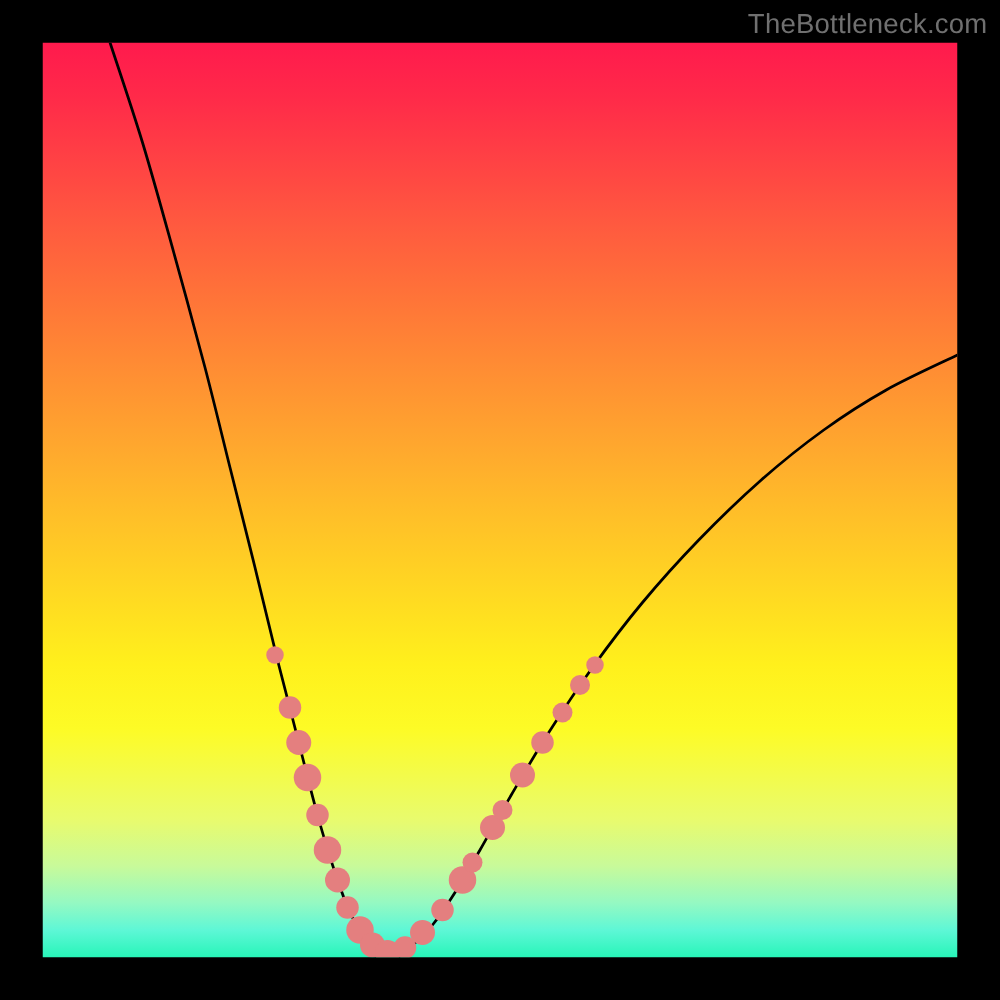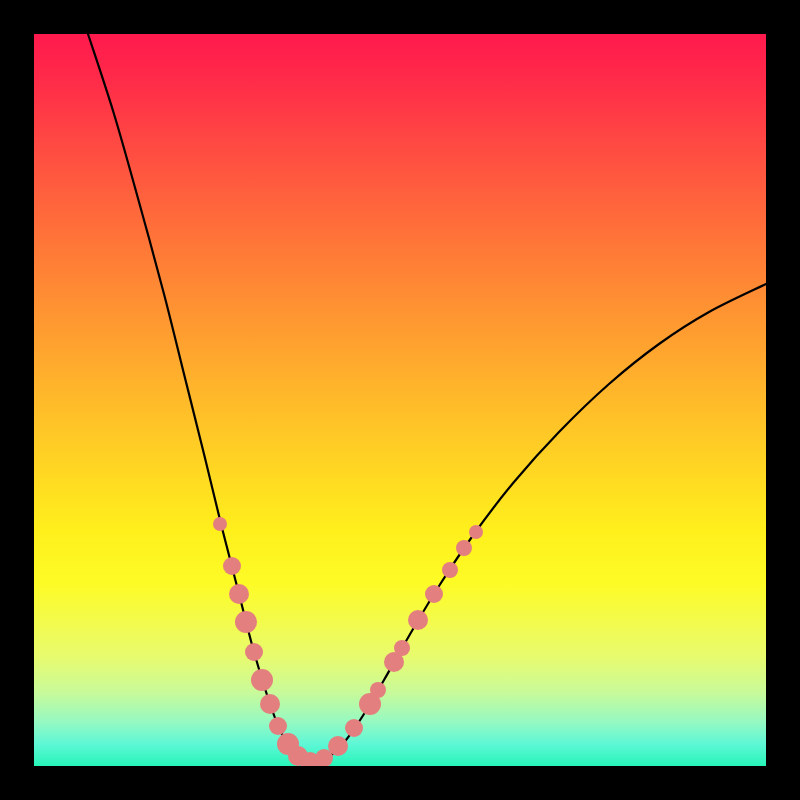--- a/index.html
+++ b/index.html
@@ -62,20 +62,21 @@
   }
   svg.curve {
     position: absolute;
     inset: 0;
   }
 </style>
 </head>
 <body>
 
 <div class="frame">
+  <div class="watermark">TheBottleneck.com</div>
 
   <div class="plot-area">
     <div class="gradient"></div>
 
     <svg class="curve" viewBox="0 0 732 732" preserveAspectRatio="none">
       <path fill="none" stroke="#000000" stroke-width="2.2" stroke-linecap="round" d="M 54 0 C 58.333333333333336 13.333333333333334, 71.5 52, 80 80 C 88.5 108, 96.66666666666667 138, 105 168 C 113.33333333333333 198, 122.5 231.33333333333334, 130 260 C 137.5 288.6666666666667, 143.33333333333334 313.3333333333333, 150 340 C 156.66666666666666 366.6666666666667, 163.66666666666666 394.3333333333333, 170 420 C 176.33333333333334 445.6666666666667, 182.16666666666666 470.6666666666667, 188 494 C 193.83333333333334 517.3333333333334, 199.66666666666666 539.3333333333334, 205 560 C 210.33333333333334 580.6666666666666, 215.16666666666666 600.6666666666666, 220 618 C 224.83333333333334 635.3333333333334, 229.66666666666666 651, 234 664 C 238.33333333333334 677, 242 687.3333333333334, 246 696 C 250 704.6666666666666, 254 711, 258 716 C 262 721, 266 724, 270 726 C 274 728, 277.6666666666667 728.6666666666666, 282 728 C 286.3333333333333 727.3333333333334, 291 725.6666666666666, 296 722 C 301 718.3333333333334, 306.3333333333333 713, 312 706 C 317.6666666666667 699, 323.6666666666667 690, 330 680 C 336.3333333333333 670, 342.5 659, 350 646 C 357.5 633, 365.8333333333333 617.6666666666666, 375 602 C 384.1666666666667 586.3333333333334, 394.1666666666667 569, 405 552 C 415.8333333333333 535, 427.5 517.3333333333334, 440 500 C 452.5 482.6666666666667, 465.8333333333333 465, 480 448 C 494.1666666666667 431, 509.1666666666667 414.3333333333333, 525 398 C 540.8333333333334 381.6666666666667, 558.3333333333334 364.6666666666667, 575 350 C 591.6666666666666 335.3333333333333, 608.3333333333334 322, 625 310 C 641.6666666666666 298, 657.1666666666666 288, 675 278 C 692.8333333333334 268, 722.5 254.66666666666666, 732 250"></path>
       <g>
           <circle cx="186" cy="490" r="7" fill="#e47f7f" stroke="#d86f6f" stroke-width="0"></circle>
           <circle cx="198" cy="532" r="9" fill="#e47f7f" stroke="#d86f6f" stroke-width="0"></circle>
           <circle cx="205" cy="560" r="10" fill="#e47f7f" stroke="#d86f6f" stroke-width="0"></circle>

